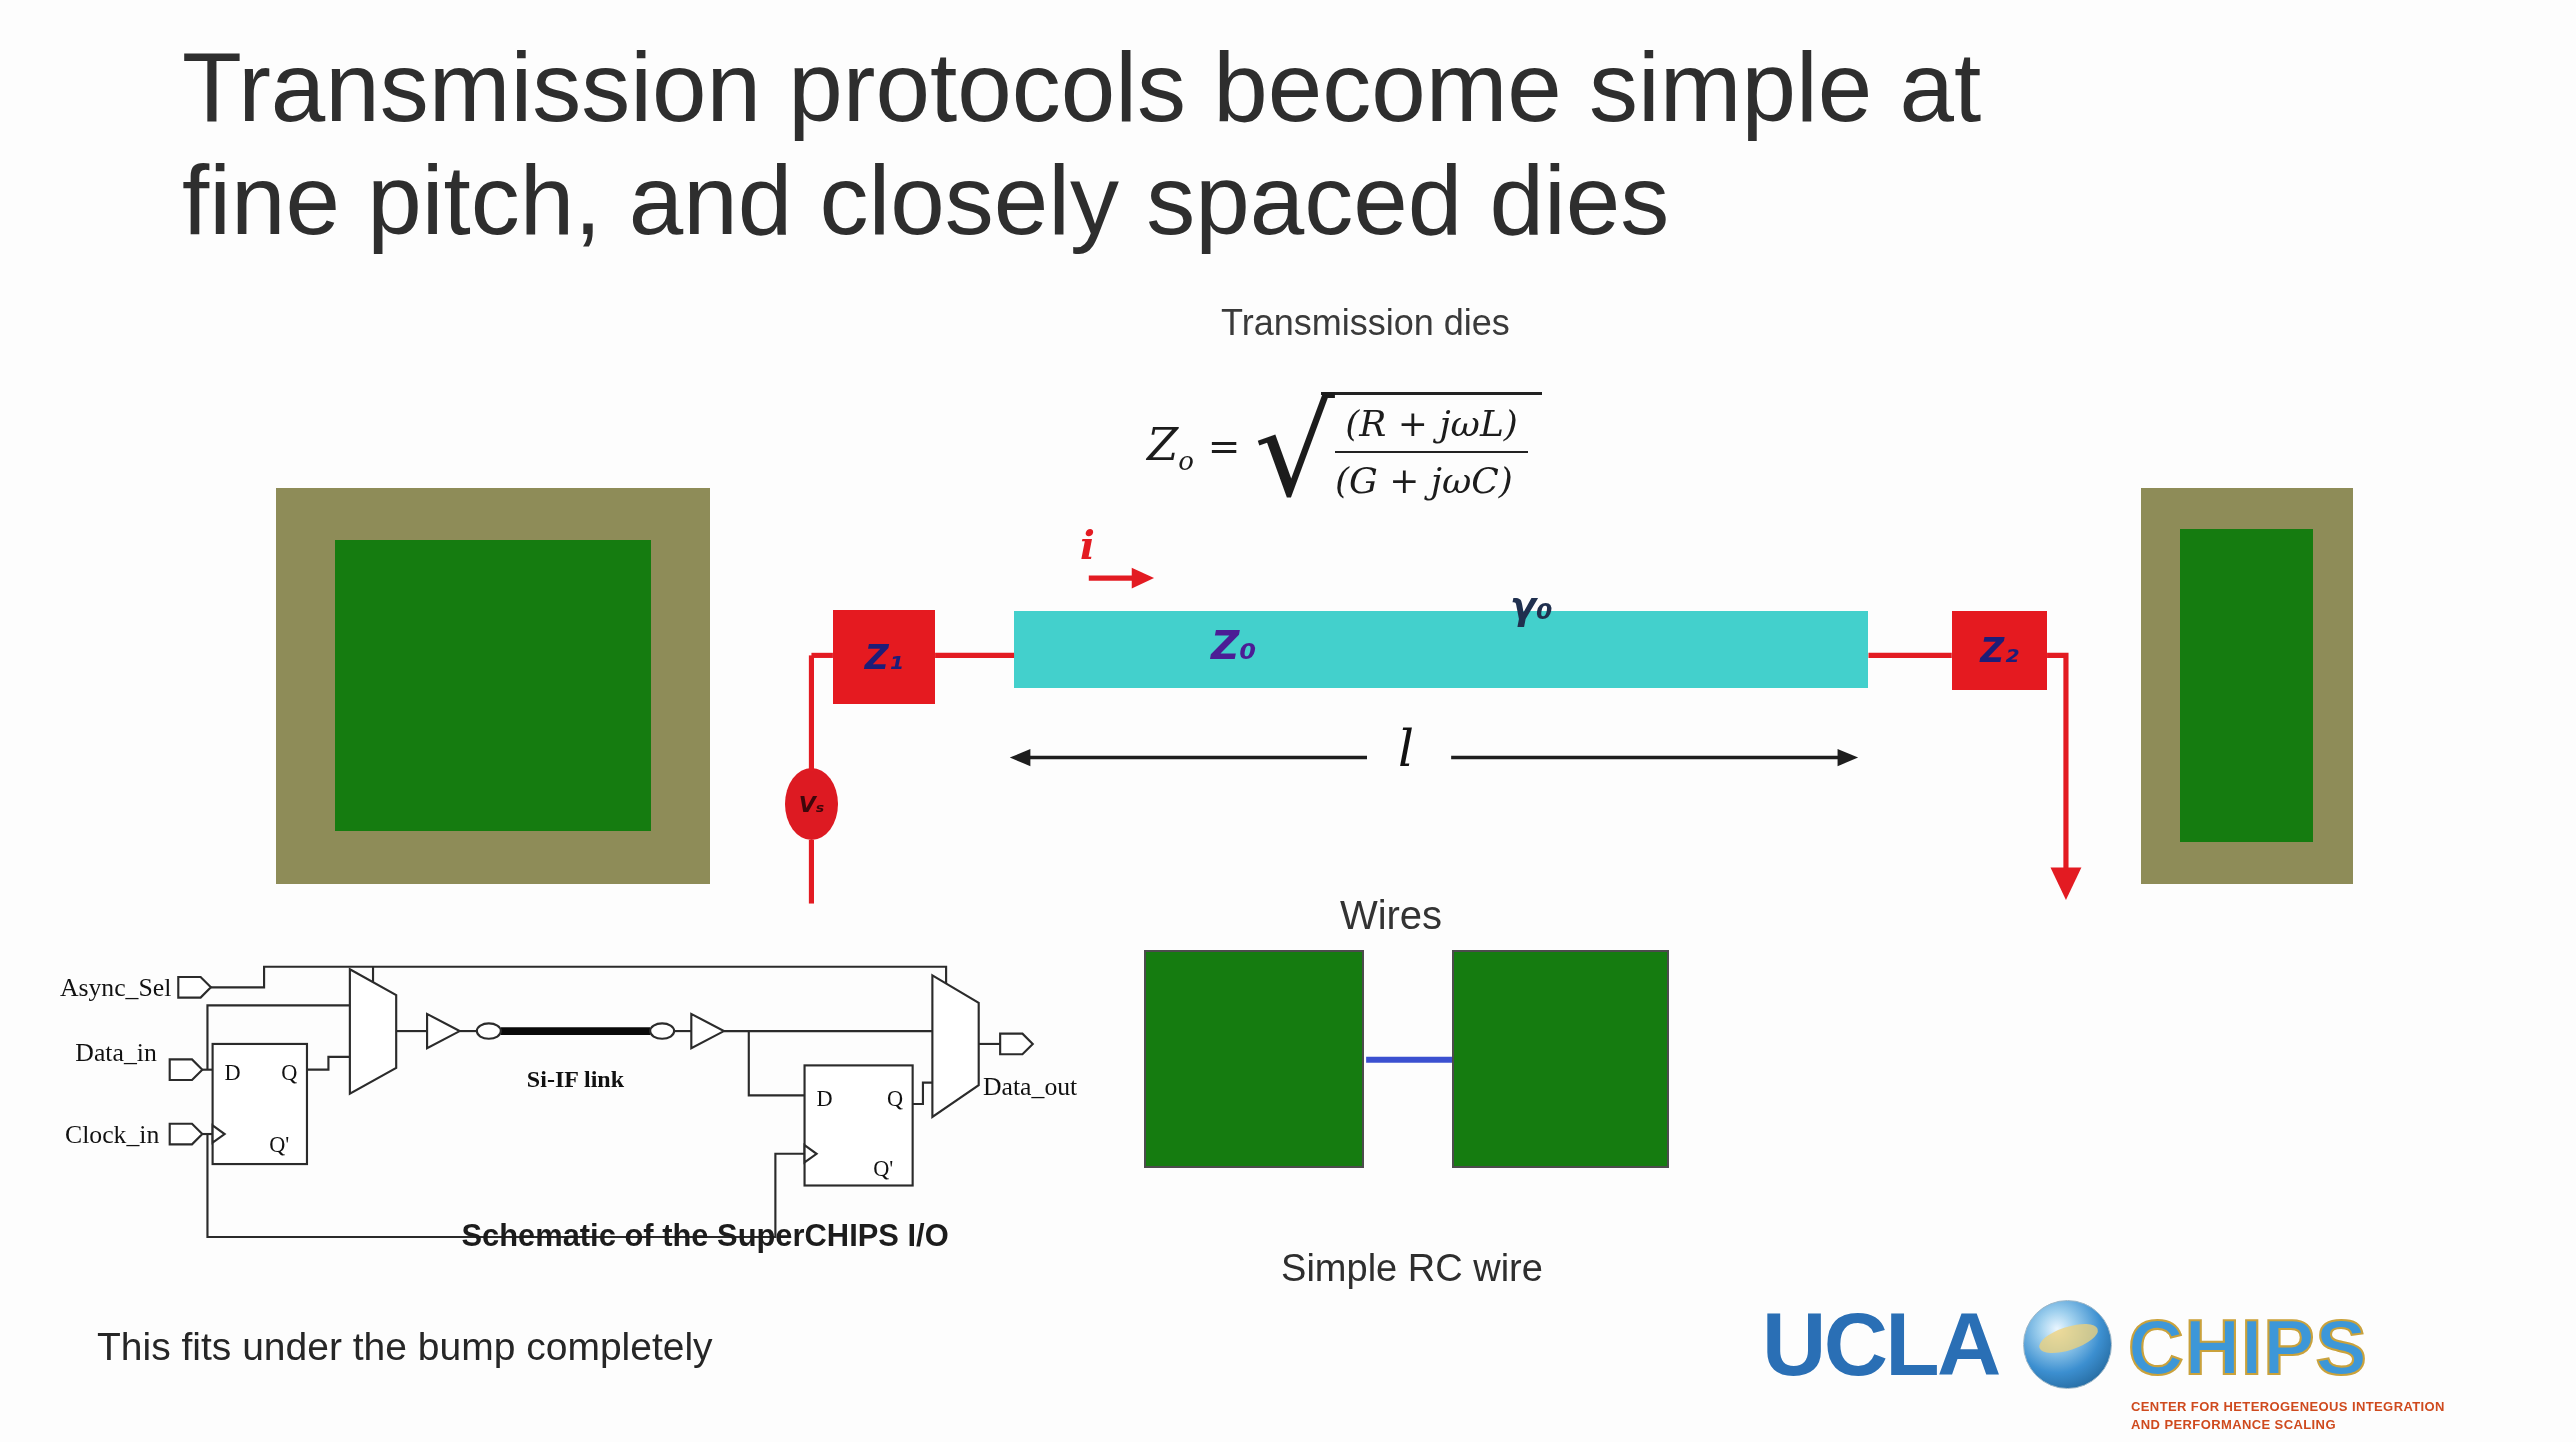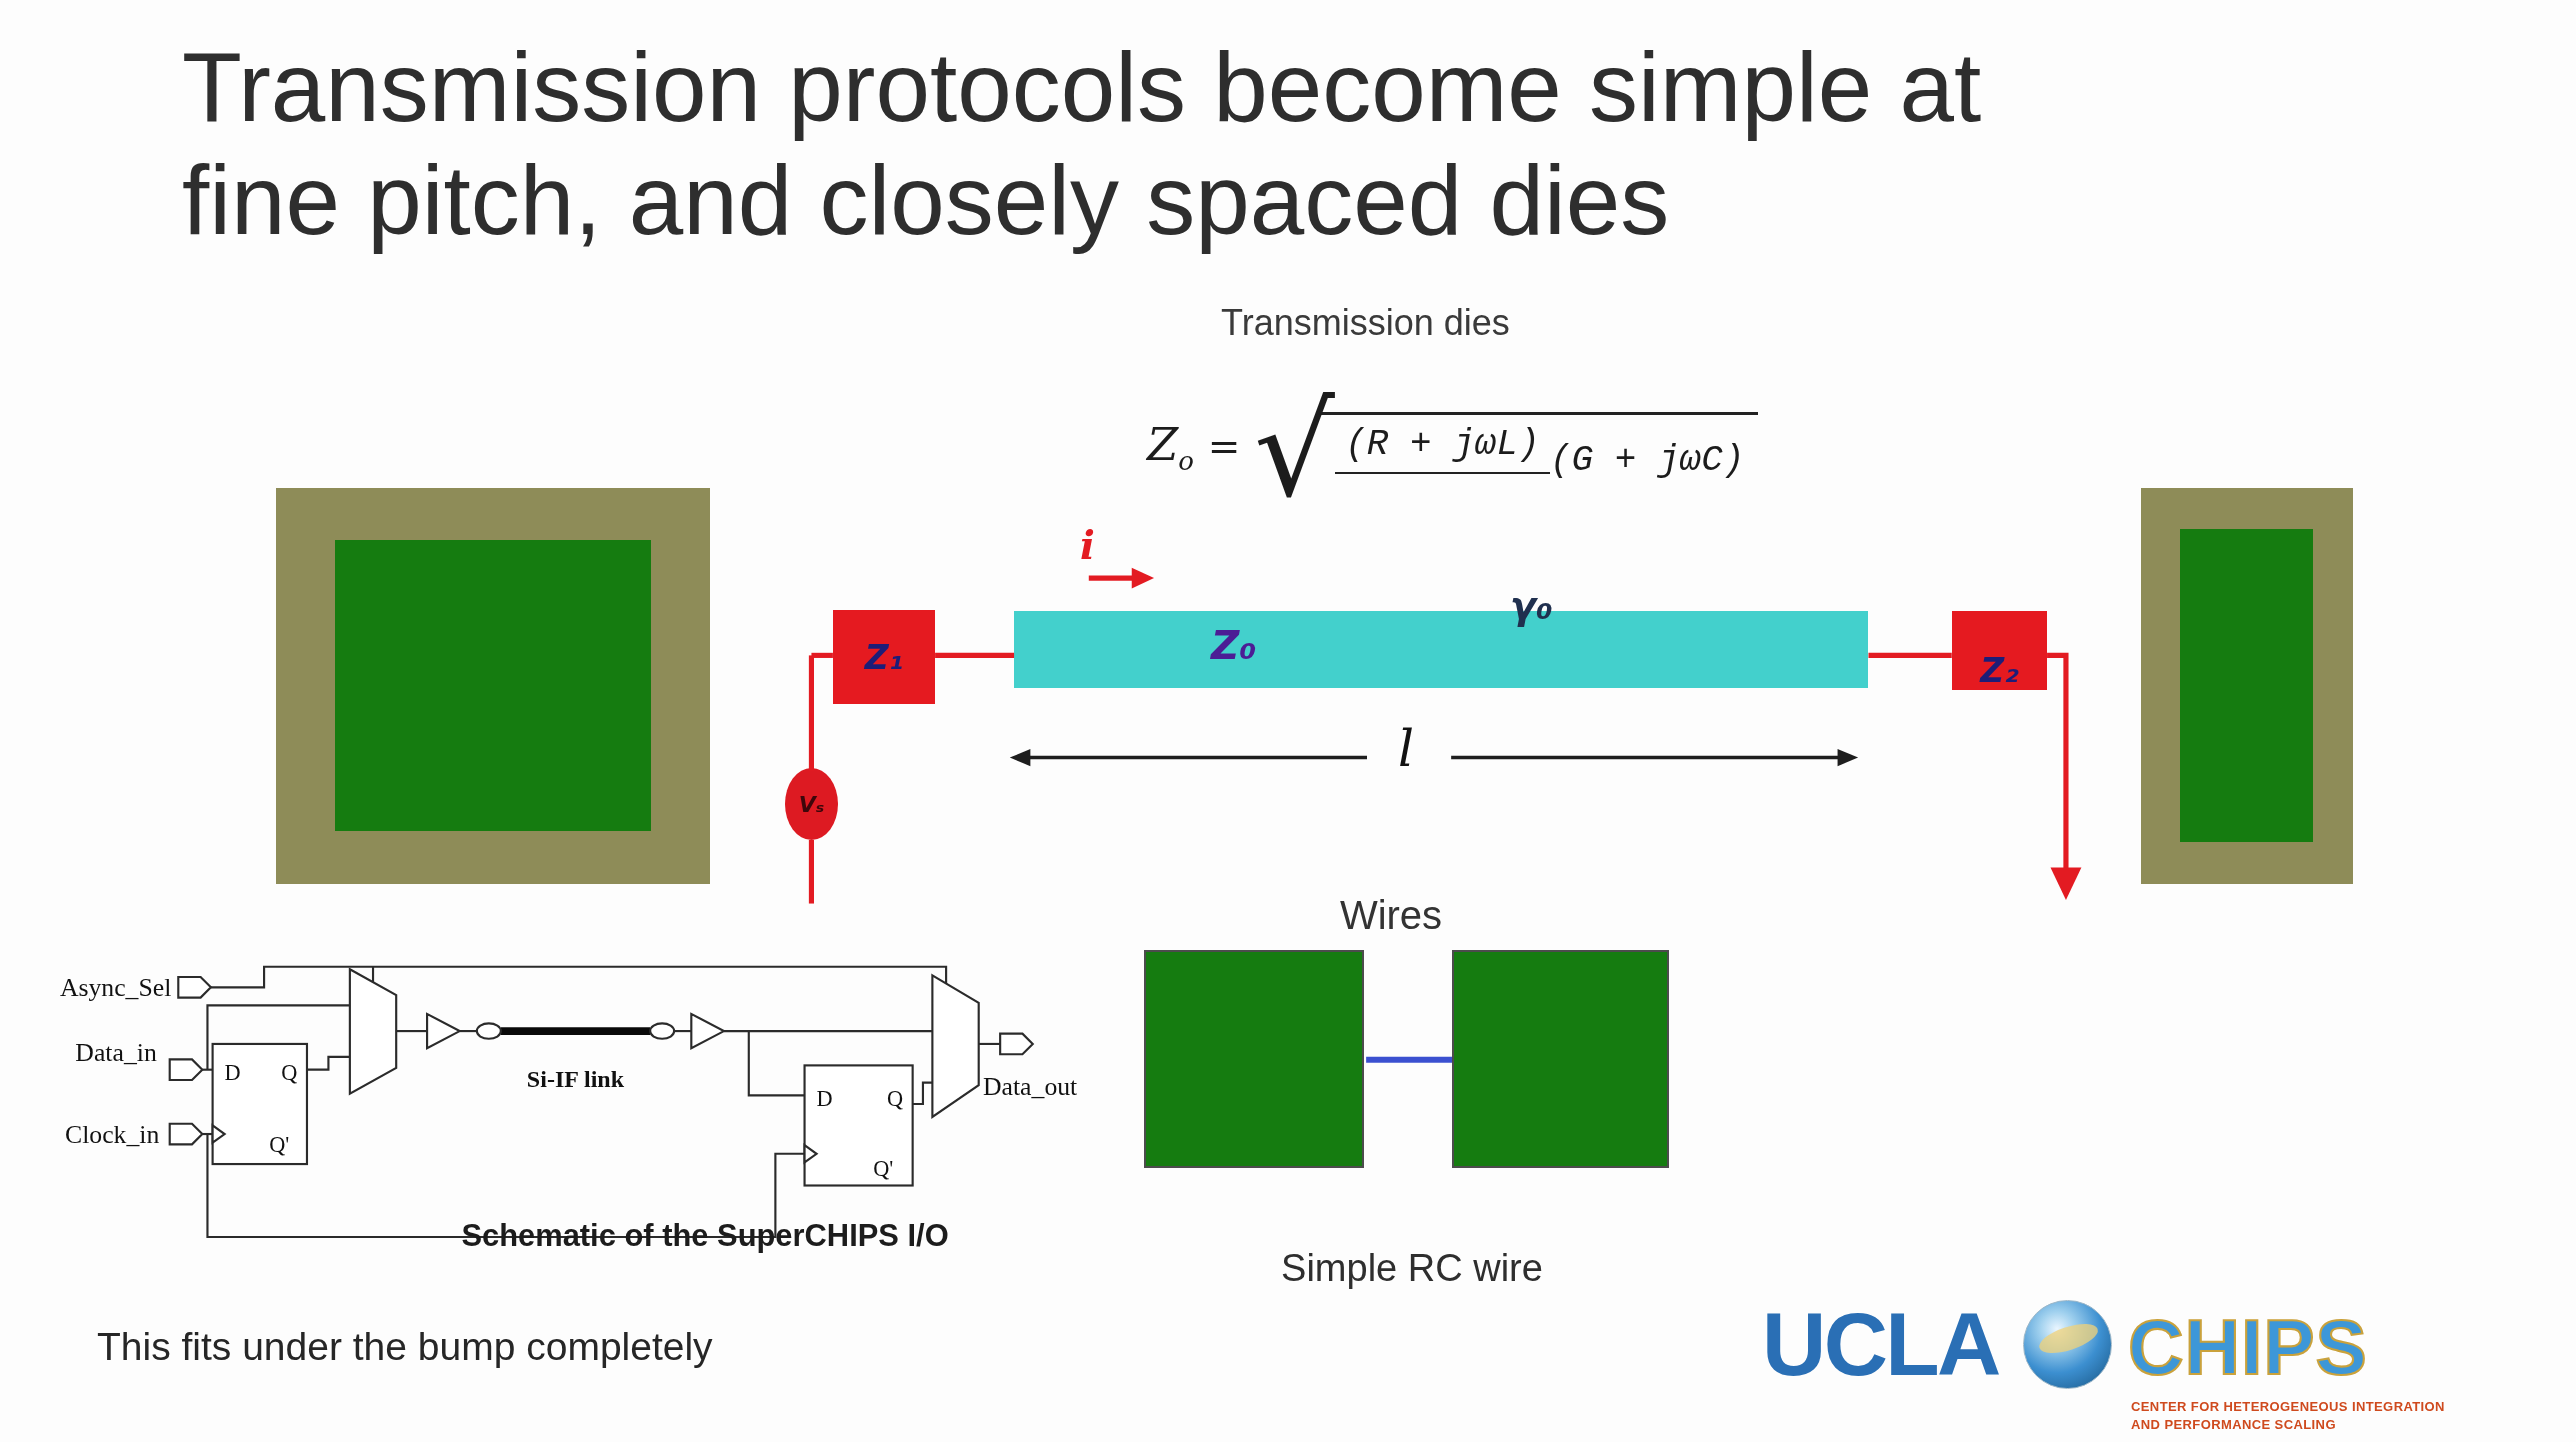--- a/index.html
+++ b/index.html
@@ -17,35 +17,35 @@
   #rc-caption{left:1236px;top:1247px;width:352px;text-align:center;font-size:38px;color:#2e2e2e;}
   #note{left:97px;top:1325px;font-size:39px;color:#262626;}
 
   
   #formula{left:1147px;top:383px;display:flex;align-items:center;
            font-family:"DejaVu Serif",serif;font-style:italic;color:#1c1c1c;}
   .f-lhs{font-size:45px;}
   .f-lhs sub{font-size:26px;}
   .f-eq{font-size:39px;margin:0 13.7px;font-style:normal;}
   .f-rad-sign{font-size:127px;font-style:normal;line-height:1;transform:translateY(5.2px);margin-right:-13.7px;}
-  .f-rad-body{display:inline-flex;flex-direction:row;align-items:flex-end;
-              border-top:3.4px solid #222;padding:8.6px 13.7px 0;font-size:36px;font-family:Liberation Mono, monospace;}
+  .f-rad-body{display:inline-flex;flex-direction:column;align-items:flex-start;
+              border-top:3.4px solid #222;padding:8.6px 13.7px 0;font-size:36px;}
   .f-num{border-bottom:2.6px solid #222;padding:0 10.3px 6.9px;margin-bottom:6.9px;}
 
   
   .die{background:#8e8c58;}
   #die-left{left:276px;top:488px;width:434px;height:396px;}
   #die-left-core{left:59px;top:52px;width:316px;height:291px;background:#157c10;position:absolute;}
   #die-right{left:2141px;top:488px;width:212px;height:396px;}
   #die-right-core{left:39px;top:41px;width:133px;height:313px;background:#157c10;position:absolute;}
 
   
   .zbox{background:#e51a20;display:flex;align-items:center;justify-content:center;}
   #z1-box{left:833px;top:610px;width:102px;height:94px;}
-  #z2-box{left:1952px;top:611px;width:95px;height:79px;align-items:flex-end;}
+  #z2-box{left:1952px;top:611px;width:95px;height:79px;}
   .zlabel{font-family:"DejaVu Sans",sans-serif;font-weight:bold;font-style:italic;
           font-size:33px;color:#1d1d78;}
   #tl-bar{left:1014px;top:611px;width:854px;height:77px;background:#43d0cc;}
   #z0-label{position:absolute;left:197px;top:12px;font-family:"DejaVu Sans",sans-serif;
             font-weight:bold;font-style:italic;font-size:39px;color:#4c1d95;}
   #gamma-label{left:1510px;top:584px;font-family:"DejaVu Sans",sans-serif;font-weight:bold;
                font-style:italic;font-size:38px;color:#20304f;}
   #vsource{left:785px;top:768px;width:53px;height:72px;border-radius:50%;background:#dd1a22;
            display:flex;align-items:center;justify-content:center;}
   #vs-label{font-family:"DejaVu Sans",sans-serif;font-weight:bold;font-style:italic;

